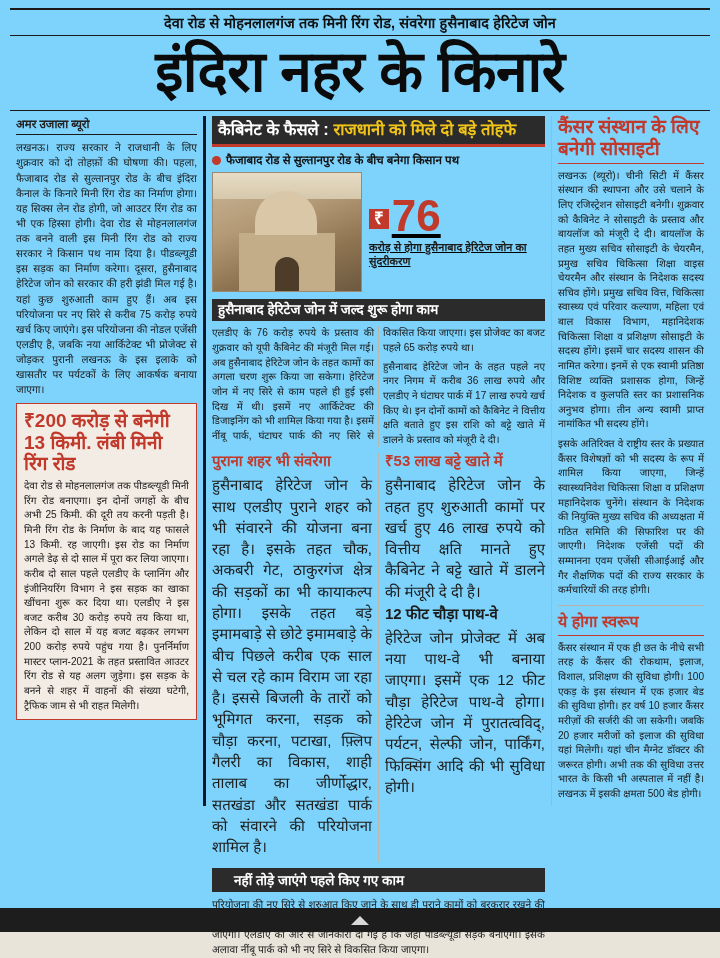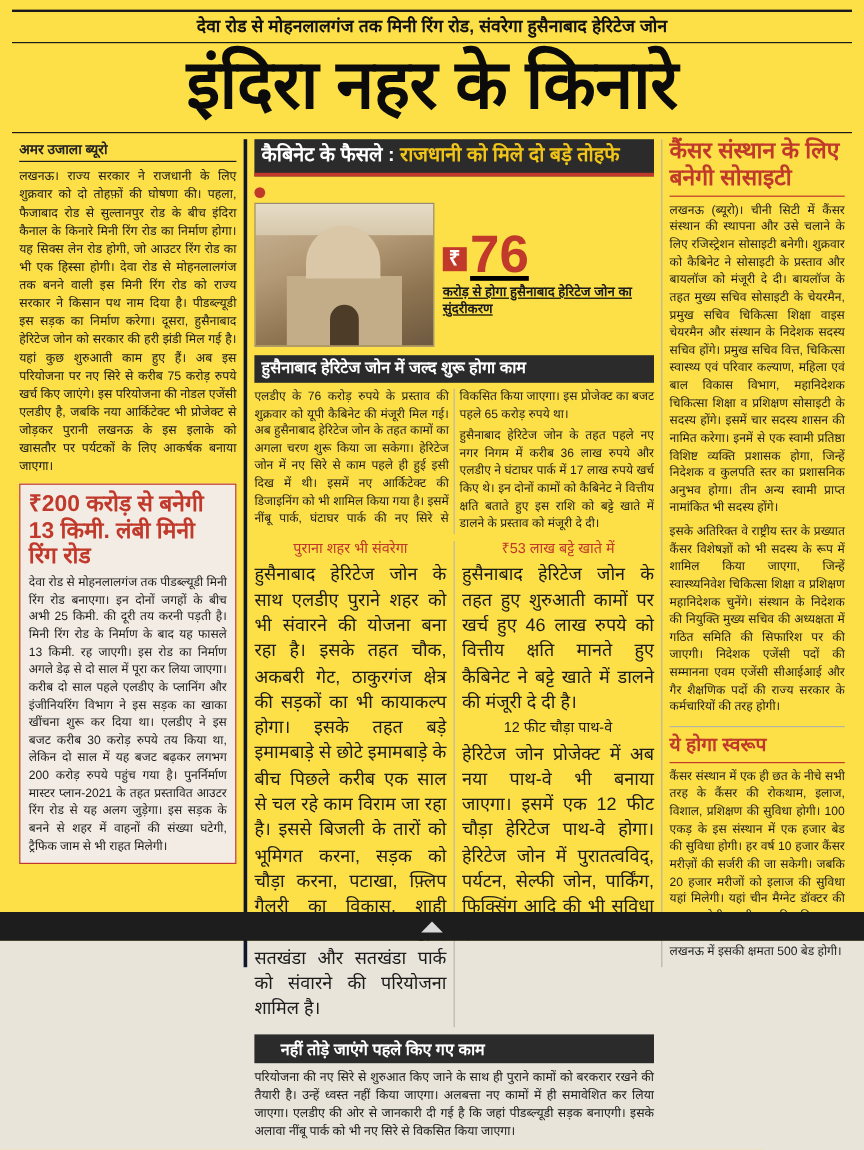--- a/index.html
+++ b/index.html
@@ -6,22 +6,22 @@
   html, body {
     margin: 0; padding: 0;
     background: #e8e4da;
   }
   body {
     width: 720px; height: 958px;
     font-family: "Liberation Sans", sans-serif;
     overflow: hidden;
   }
   .page {
-    width: 720px; height: 784px;
-    background: #fde047;
+    width: 720px; height: 932px;
+    background: #7dd3fc;
     padding: 8px 10px 0 10px;
     position: relative;
   }
   
   .kicker-rule-top {
     border-top: 2px solid #1a1a1a;
     margin: 0 0 3px 0;
   }
   .kicker {
     text-align: center;
@@ -176,21 +176,21 @@
     line-height: 1.25;
   }
   .two-col {
     column-count: 2; column-gap: 9px;
     column-rule: 1px solid #bdb7a8;
   }
   .two-col p { font-size: 10.1px; line-height: 1.45; margin: 0 0 4px 0; text-align: justify; color:#1b1b1b;}
   .mini-cards { display: flex; gap: 6px; margin-top: 6px; }
   .mini-card { flex: 1; }
   .mini-card .mh {
-    font-size: 12px; font-weight: normal; color: #c0392b; line-height: 1.12; margin-bottom: 4px; text-align: center;
+    font-size: 15px; font-weight: bold; color: #c0392b; line-height: 1.12; margin-bottom: 4px;
   }
   .mini-card .mh.dark { color: #1b1b1b; }
   .mini-card p { font-size: 15px; line-height: 1.42; margin: 0 0 4px 0; text-align: justify; color:#1b1b1b;}
   .mini-sep { width: 1px; background: #bdb7a8; }
   .strip-head {
     background: #2b2b2b; color: #fff; font-size: 13.5px; font-weight: bold;
     padding: 3px 22px; margin: 6px 0 5px 0;
   }
   
   .rbox-head {
@@ -241,20 +241,21 @@
       </div>
     </div>
 
     <div class="col col-mid">
       <div class="cab-head">
         <span>कैबिनेट के फैसले : </span><span class="hl">राजधानी को मिले दो बड़े तोहफे</span>
       </div>
 
       <div class="bullet-row">
         <span class="bullet-dot"></span>
+        <span class="bullet-text">फैजाबाद रोड से सुल्तानपुर रोड के बीच बनेगा किसान पथ</span>
       </div>
 
       <div class="media-row">
         <div class="photo">
           <div class="sky"></div>
           <div class="base"></div>
           <div class="dome"></div>
           <div class="arch"></div>
         </div>
         <div class="cost-block">

